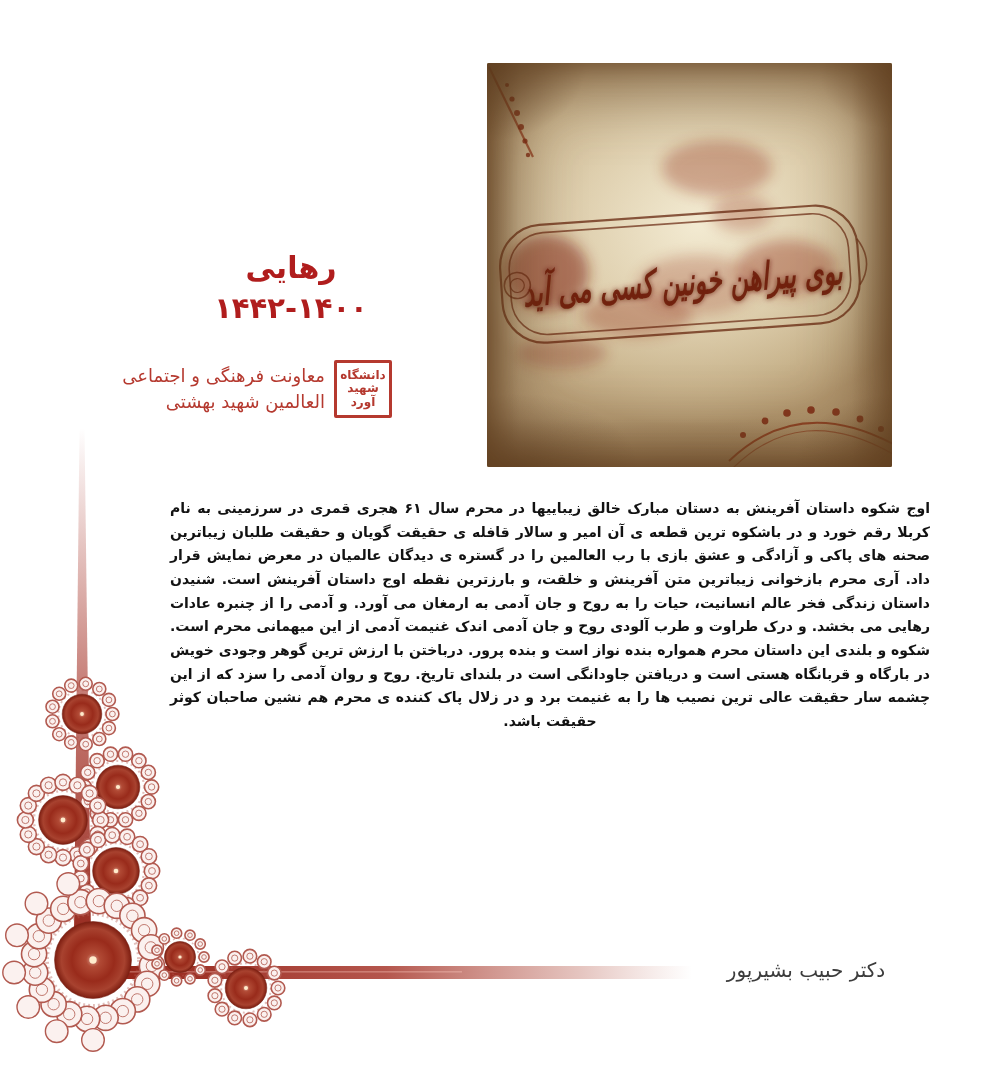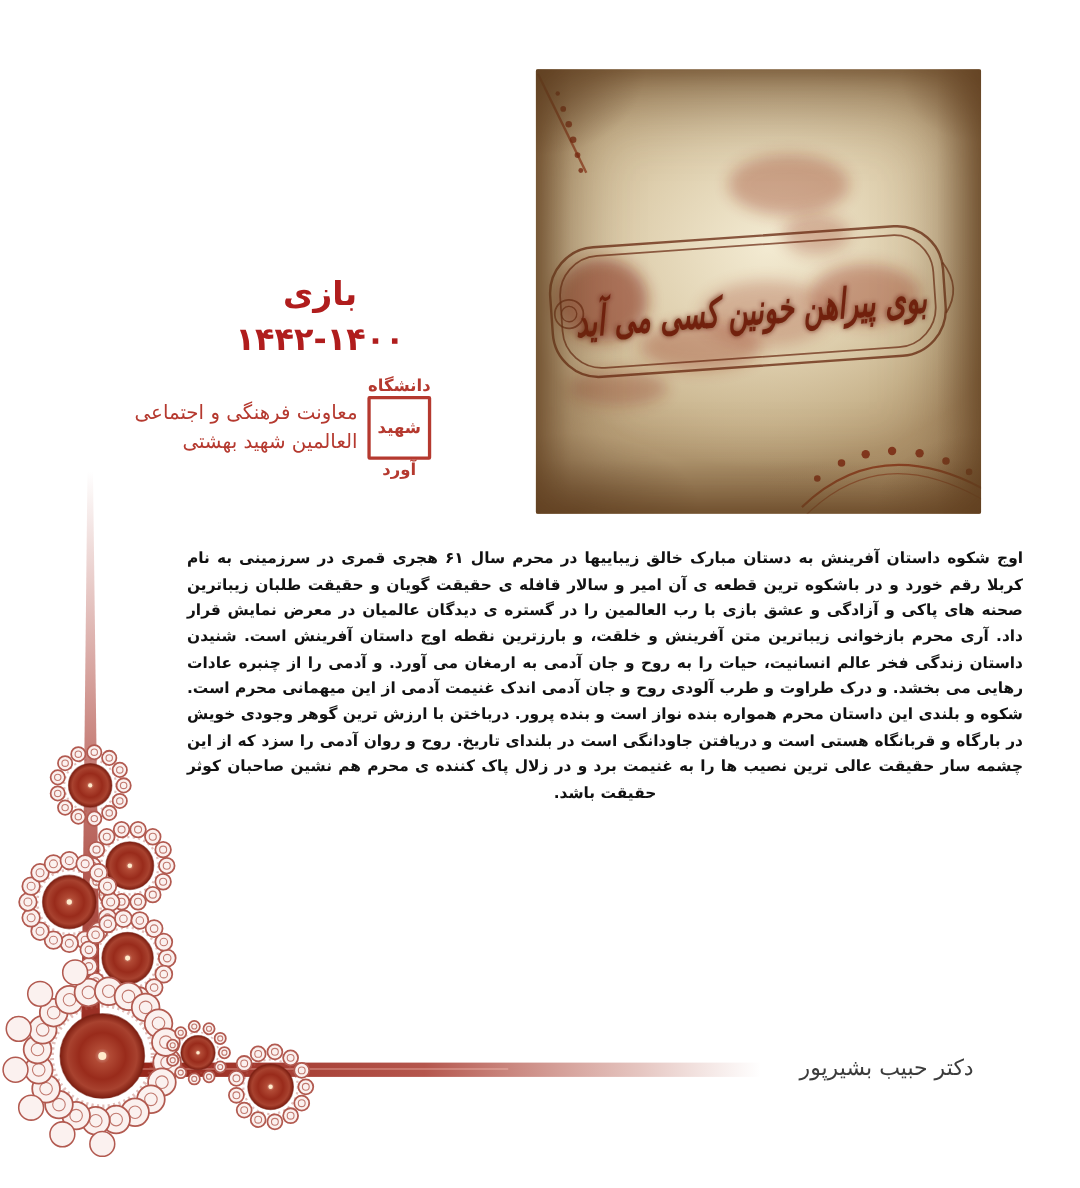--- a/index.html
+++ b/index.html
@@ -32,21 +32,21 @@
   .title-block{position:absolute;left:150px;top:250px;width:282px;text-align:center;z-index:1;}
   .title{font-size:30px;font-weight:bold;color:#b01d1d;direction:rtl;}
   .dates{margin-top:6px;font-size:29px;font-weight:bold;color:#b01d1d;direction:rtl;
          letter-spacing:5px;}
 
   
   .org{position:absolute;left:184px;top:360px;width:208px;display:flex;direction:rtl;
        align-items:center;gap:9px;z-index:1;}
   .logo{width:52px;height:52px;border:3px solid #b5392f;border-radius:2px;flex:0 0 auto;
         display:flex;flex-direction:column;align-items:center;justify-content:center;
-        color:#b5392f;font-weight:bold;font-size:15px;line-height:1.12;direction:rtl;gap:22px;}
+        color:#b5392f;font-weight:bold;font-size:12px;line-height:1.12;direction:rtl;}
   .org-text{text-align:right;color:#b5392f;font-size:18px;line-height:1.45;direction:rtl;white-space:nowrap;}
 
   
   .body-text{position:absolute;left:170px;top:497px;width:760px;z-index:1;
     direction:rtl;text-align:justify;text-align-last:center;color:#121212;
     font-size:14px;font-weight:bold;line-height:1.69;}
 
   
   .signature{position:absolute;left:700px;top:958px;width:212px;z-index:1;text-align:center;
     direction:rtl;font-size:20px;font-weight:normal;color:#3c3c3c;}
@@ -378,21 +378,21 @@
         <circle cx="324" cy="347" r="3.8" stroke="none" opacity=".85"></circle>
         <circle cx="349" cy="349" r="3.8" stroke="none" opacity=".85"></circle>
         <circle cx="373" cy="356" r="3.4" stroke="none" opacity=".85"></circle>
         <circle cx="394" cy="366" r="3" stroke="none" opacity=".85"></circle>
       </g>
     </svg>
     <div class="vignette"></div>
   </div>
 
   <div class="title-block">
-    <div class="title">بازی</div>
+    <div class="title">رهایی</div>
     <div class="dates">۱۴۴۲-۱۴۰۰</div>
   </div>
 
   <div class="org">
     <div class="logo">
       <span>دانشگاه</span>
       <span>شهید</span>
       <span>آورد</span>
     </div>
     <div class="org-text">

